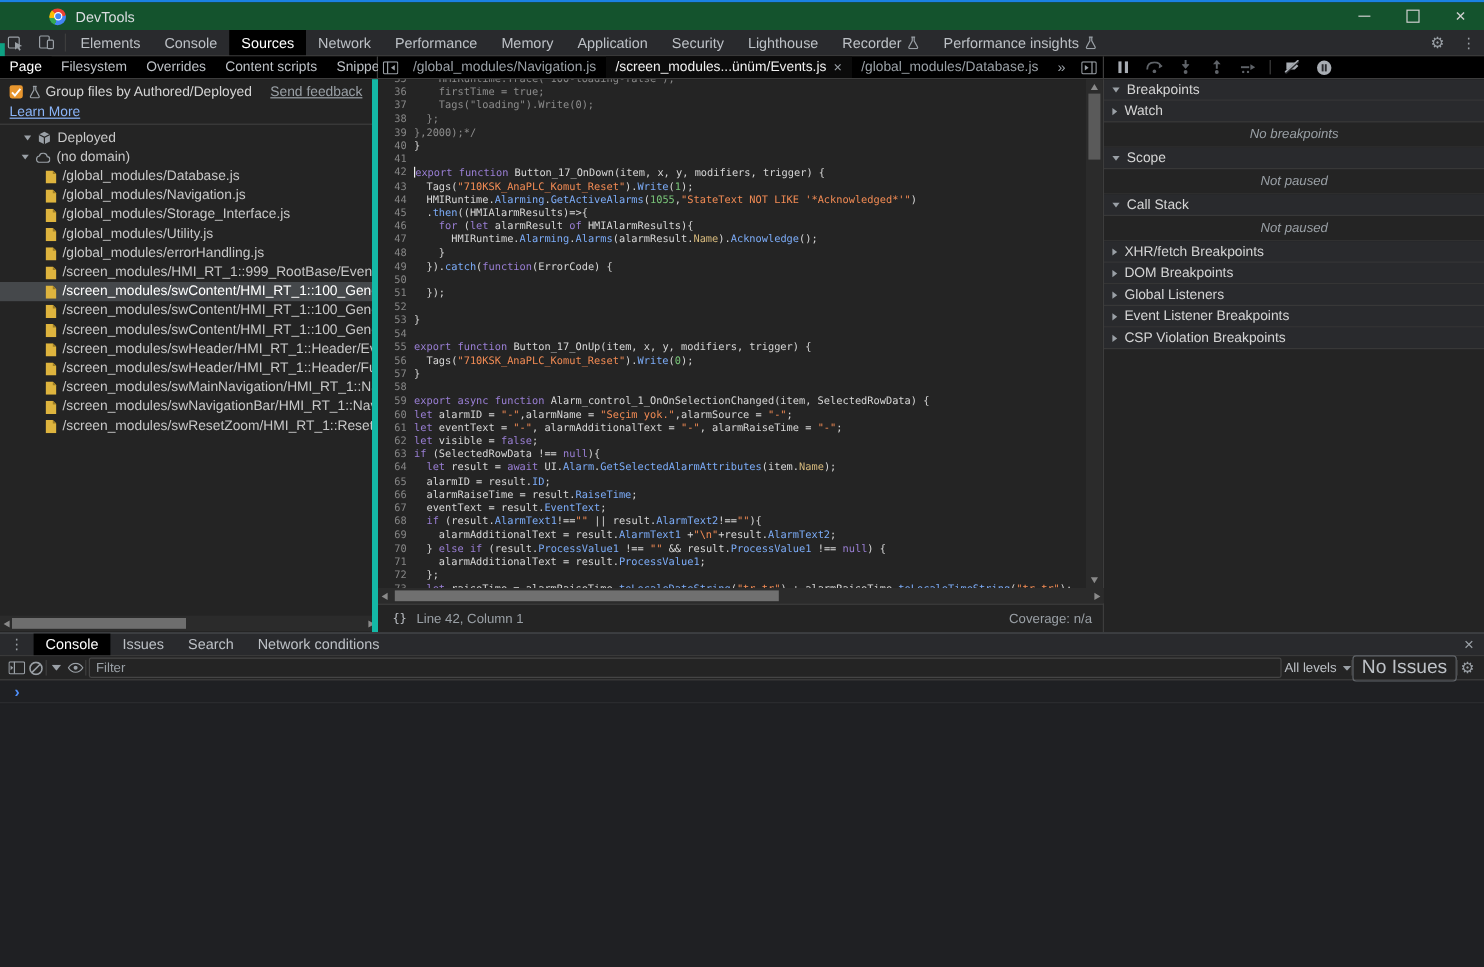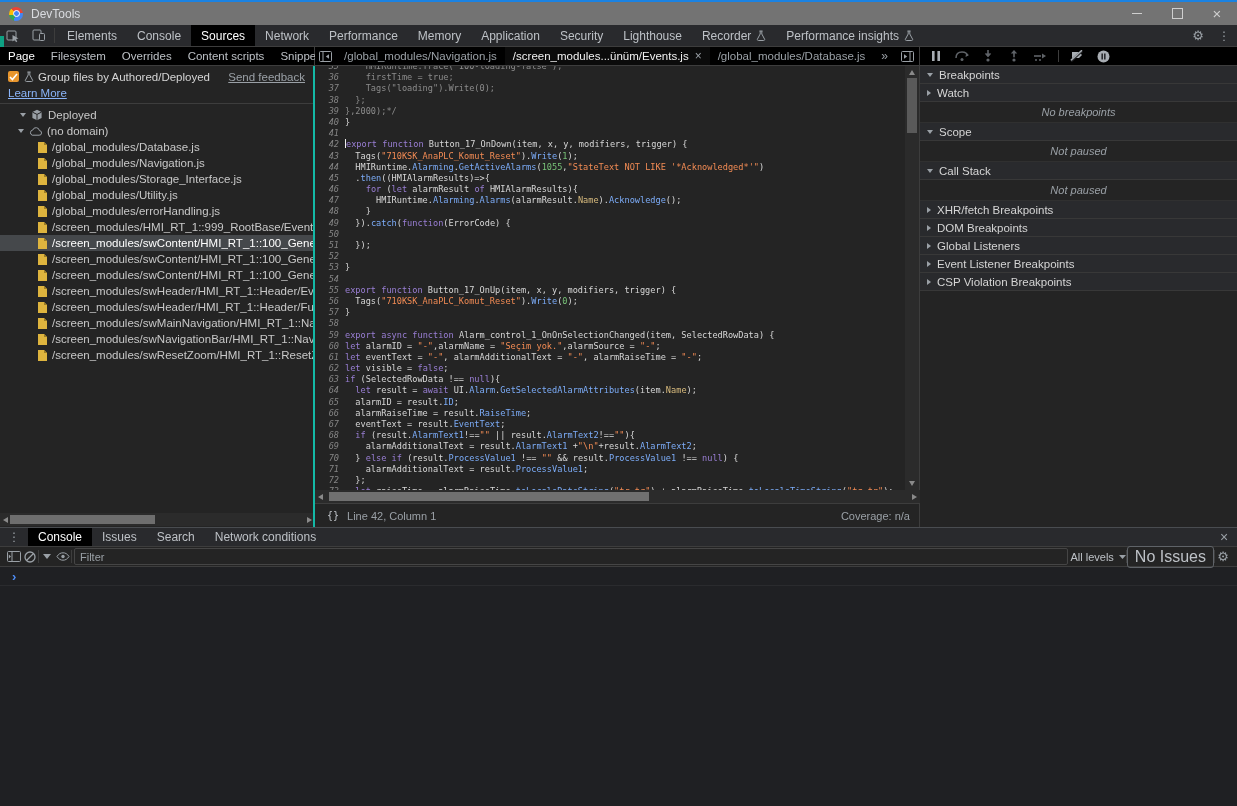--- a/index.html
+++ b/index.html
@@ -1,21 +1,21 @@
 <!DOCTYPE html>
 <html style="--accent: #1a82e2; --cbx: #e8962e; --link: #8ab4f8; --prompt: #4f8ef7; --kw: #9a7fd5; --str: #f28b54; --num: #78c378; --prop: #7cacf8; --propy: #d7ba7d; --com: #8c8c8c; --file: #deb43e;"><head>
 <meta charset="utf-8">
 <style>
   html,body{margin:0;padding:0;background:#111;}
   .window{position:relative;width:1237px;height:806px;background:#242424;overflow:hidden;
           font-family:"Liberation Sans",sans-serif;color:#d0d0d0;font-size:12px;-webkit-font-smoothing:antialiased;}
   .accent-top{position:absolute;top:0;left:0;right:0;height:2px;background:var(--accent,#1a82e2);}
 
   
-  .titlebar{position:absolute;top:2px;left:0;right:0;height:23px;background:#737373;display:flex;align-items:center;}
+  .titlebar{position:absolute;top:2px;left:0;right:0;height:23px;background:#14532d;display:flex;align-items:center;padding-left:32px;}
   .chrome-logo{width:14px;height:14px;border-radius:50%;margin:0 8px 0 9px;position:relative;
     background:conic-gradient(from -40deg,#ea4335 0 120deg,#4285f4 120deg 240deg,#34a853 240deg 300deg,#fbbc05 300deg 360deg);}
   .chrome-logo i{position:absolute;left:3.5px;top:3.5px;width:7px;height:7px;border-radius:50%;background:#4285f4;border:1.2px solid #fff;box-sizing:border-box;}
   .title{color:#dadce0;font-size:12px;}
   .win-controls{margin-left:auto;display:flex;height:100%;}
   .wc{width:40px;height:100%;display:flex;align-items:center;justify-content:center;color:#cfcfcf;}
   .glyph-min{width:10px;height:1px;background:#cfcfcf;display:block;}
   .glyph-max{width:9px;height:9px;border:1px solid #cfcfcf;display:block;}
   .glyph-close{font-size:15px;line-height:1;}
 
@@ -43,21 +43,21 @@
   .etab{display:flex;align-items:center;padding:0 8px;color:#9aa0a6;font-size:11.5px;white-space:nowrap;}
   .etab.sel{background:#0b0b0b;color:#f1f1f1;}
   .etab .close-x{margin-left:6px;color:#9aa0a6;font-size:12px;line-height:1;}
   .overflow-chev{display:flex;align-items:center;color:#9aa0a6;padding:0 8px;font-size:12px;}
   .kebab-sm{display:flex;align-items:center;color:#9aa0a6;padding:0 4px;font-size:12px;margin-left:auto;}
   .dbg-icons{display:flex;align-items:center;padding-left:8px;gap:10px;}
   .dbg-ic{display:flex;align-items:center;justify-content:center;width:16px;height:16px;}
 
   
   .content{position:absolute;top:66px;left:0;width:1237px;height:461px;}
-  .sidebar{position:absolute;left:0;top:0;width:315px;height:461px;border-right:2px solid #14b8a6;box-sizing:border-box;background:#242424;overflow:hidden;}
+  .sidebar{position:absolute;left:0;top:0;width:315px;height:461px;border-right:5px solid #14b8a6;box-sizing:border-box;background:#242424;overflow:hidden;}
   .group-row{display:flex;align-items:center;padding:3px 8px 0 8px;height:15px;}
   .cbx{width:11px;height:11px;border-radius:2px;background:var(--cbx,#e8962e);display:flex;align-items:center;justify-content:center;margin-right:5px;flex:none;}
   .group-label{color:#d5d5d5;font-size:11.5px;white-space:nowrap;}
   .send-feedback{margin-left:auto;color:#9aa0a6;text-decoration:underline;font-size:11.5px;white-space:nowrap;}
   .learn-row{padding:2px 8px 3px 8px;border-bottom:1px solid #3d3d3d;}
   .learn-more{color:var(--link,#8ab4f8);text-decoration:underline;font-size:11.5px;}
   .tree{padding-top:3px;font-size:11.5px;color:#c8c8c8;}
   .trow{display:flex;align-items:center;height:16px;white-space:nowrap;overflow:hidden;}
   .trow.sel{background:#45484b;color:#fff;}
   .tri-r{width:0;height:0;border-left:4px solid #9aa0a6;border-top:3.5px solid transparent;border-bottom:3.5px solid transparent;flex:none;}
@@ -67,21 +67,21 @@
   .sb-hscroll .thumb{position:absolute;left:10px;top:2px;width:145px;height:9px;background:#6e6e6e;}
   .arr{position:absolute;width:0;height:0;}
   .arr-l{left:3px;top:3.5px;border-right:5px solid #8a8a8a;border-top:3.5px solid transparent;border-bottom:3.5px solid transparent;}
   .arr-r{right:3px;top:3.5px;border-left:5px solid #8a8a8a;border-top:3.5px solid transparent;border-bottom:3.5px solid transparent;}
 
   
   .editor{position:absolute;left:315px;top:0;width:605px;height:461px;border-right:1px solid #3d3d3d;box-sizing:border-box;background:#242424;}
   .code-viewport{position:absolute;left:0;top:0;width:591px;height:424px;overflow:hidden;}
   .code-lines{position:absolute;top:-5px;left:0;right:0;font-family:"DejaVu Sans Mono","Liberation Mono",monospace;font-size:8.6px;line-height:11.2px;}
   .cl{display:flex;height:11.2px;white-space:pre;}
-  .gut{width:30px;flex:none;text-align:right;color:#858585;padding-right:6px;box-sizing:border-box;font-style:italic;}
+  .gut{width:30px;flex:none;text-align:right;color:#858585;padding-right:6px;box-sizing:border-box;}
   .ctext{color:#d7d7d7;}
   .tk-k{color:var(--kw,#9a7fd5);} .tk-s{color:var(--str,#f28b54);} .tk-n{color:var(--num,#78c378);}
   .tk-p{color:var(--prop,#7cacf8);} .tk-y{color:var(--propy,#d7ba7d);} .tk-c{color:var(--com,#8c8c8c);} .tk-v{color:#d7d7d7;}
   .caret{display:inline-block;width:1px;height:9px;background:#eee;vertical-align:-1px;}
   .ed-vscroll{position:absolute;right:0;top:0;width:14px;height:424px;background:#2b2b2b;}
   .ed-vscroll .thumb{position:absolute;left:2px;top:12px;width:10px;height:55px;background:#5a5a5a;}
   .arr-u{left:4px;top:4px;border-bottom:5px solid #8a8a8a;border-left:3.5px solid transparent;border-right:3.5px solid transparent;}
   .arr-dn{left:4px;bottom:4px;border-top:5px solid #8a8a8a;border-left:3.5px solid transparent;border-right:3.5px solid transparent;}
   .ed-hscroll{position:absolute;left:0;top:424px;width:605px;height:13px;background:#2b2b2b;}
   .ed-hscroll .thumb{position:absolute;left:14px;top:2px;width:320px;height:9px;background:#707070;}

